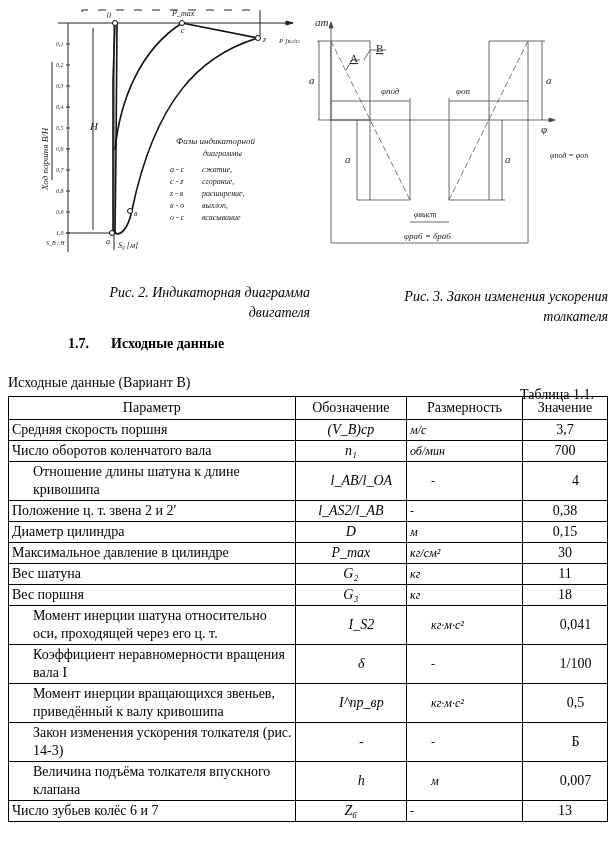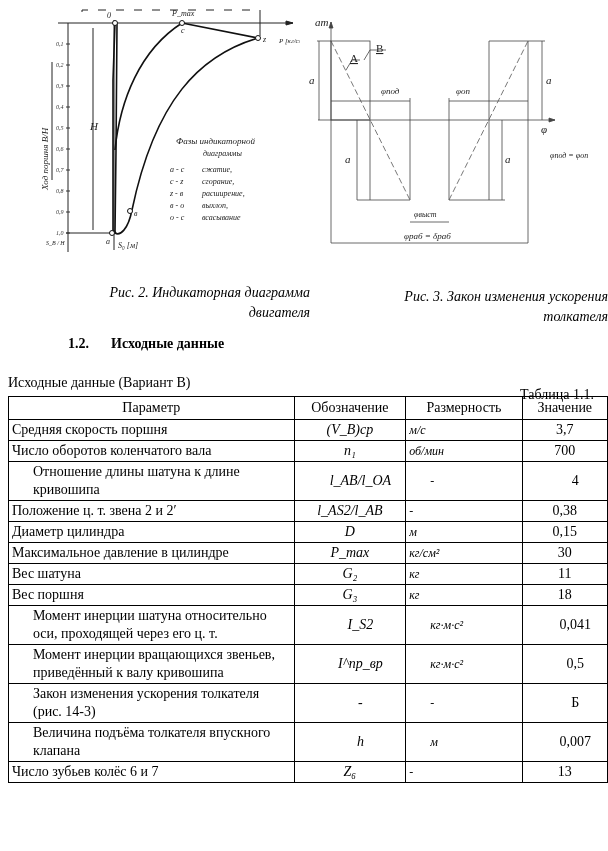--- a/index.html
+++ b/index.html
@@ -163,21 +163,21 @@
 <div class="caption" id="cap2">
   <div>Рис. 2. Индикаторная диаграмма</div>
   <div>двигателя</div>
 </div>
 <div class="caption" id="cap3">
   <div>Рис. 3. Закон изменения ускорения</div>
   <div>толкателя</div>
 </div>
 
 <div id="section">
-  <span class="num">1.2.</span><span>Исходные данные</span>
+  <span class="num">1.7.</span><span>Исходные данные</span>
 </div>
 <div id="tabnum">Таблица 1.1.</div>
 <div id="tabtitle">Исходные данные (Вариант В)</div>
 
 <table>
   <thead>
     <tr>
       <th>Параметр</th>
       <th>Обозначение</th>
       <th>Размерность</th>
@@ -233,20 +233,26 @@
         <td class="u">кг</td>
         <td class="v">18</td>
       </tr>
       <tr class="r2">
         <td class="p">Момент инерции шатуна относительно оси, проходящей через его ц. т.</td>
         <td class="s">I_S2</td>
         <td class="u">кг·м·с²</td>
         <td class="v">0,041</td>
       </tr>
       <tr class="r2">
+        <td class="p">Коэффициент неравномерности вращения вала I</td>
+        <td class="s">δ</td>
+        <td class="u">-</td>
+        <td class="v">1/100</td>
+      </tr>
+      <tr class="r2">
         <td class="p">Момент инерции вращающихся звеньев, приведённый к валу кривошипа</td>
         <td class="s">I^пр_вр</td>
         <td class="u">кг·м·с²</td>
         <td class="v">0,5</td>
       </tr>
       <tr class="r2">
         <td class="p">Закон изменения ускорения толкателя (рис. 14-3)</td>
         <td class="s">-</td>
         <td class="u">-</td>
         <td class="v">Б</td>

